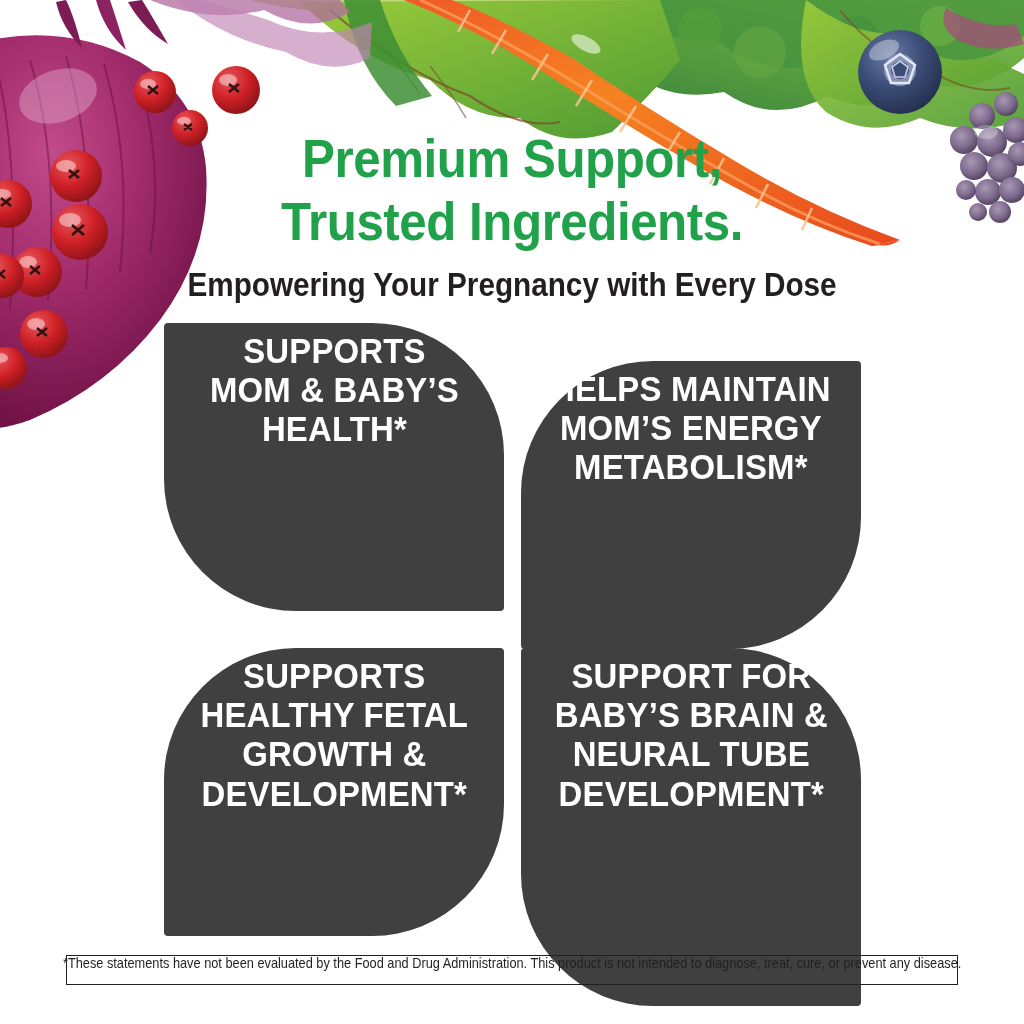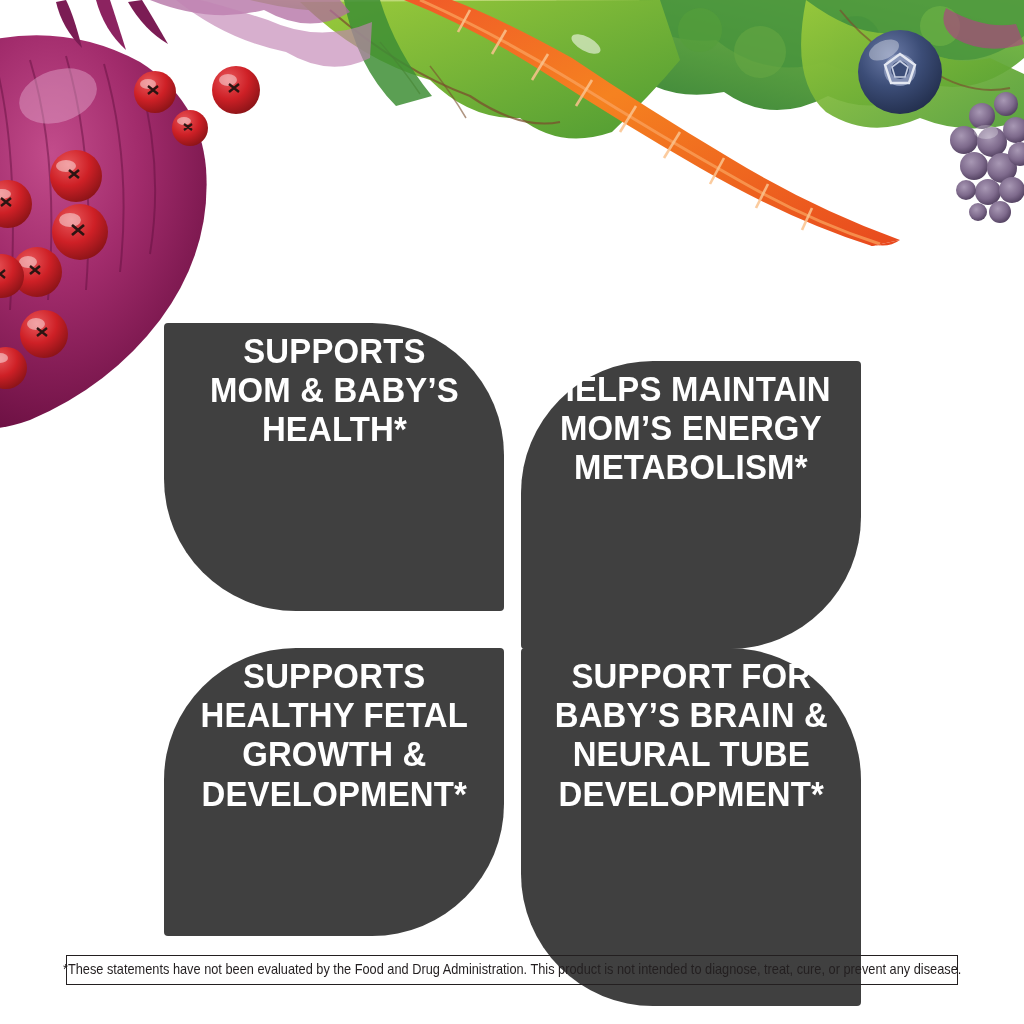--- a/index.html
+++ b/index.html
@@ -123,21 +123,20 @@
   
   .disclaimer {
     position: absolute;
     left: 66px;
     top: 955px;
     width: 892px;
     height: 30px;
     border: 1.5px solid #231F20;
     box-sizing: border-box;
     display: flex;
-    align-items: center;
     justify-content: center;
   }
   .disclaimer-text {
     color: #231F20;
     font-family: "Liberation Sans Narrow", "Liberation Sans", sans-serif;
     font-weight: normal;
     font-size: 14.2px;
     line-height: 1.1;
     text-align: center;
     transform: scaleX(0.9);
@@ -333,20 +332,27 @@
         </g>
         <ellipse cx="986" cy="132" rx="12" ry="7" fill="#FFFFFF" opacity="0.28"></ellipse>
       </g>
 
       <g>
         <path d="M946 8 Q984 30 1016 24 L1024 44 Q986 56 954 38 Q938 24 946 8 Z" fill="#A9497E" opacity="0.7"></path>
       </g>
     </svg>
   </div>
 
+  <div class="headline-block">
+    <h1 class="headline">
+      <span>Premium Support,</span>
+      <span class="l2">Trusted Ingredients.</span>
+    </h1>
+    <p class="subheadline">Empowering Your Pregnancy with Every Dose</p>
+  </div>
 
   <div class="petal-grid">
     <div class="petal tl">
       <span class="petal-text">SUPPORTS
 MOM &amp; BABY’S
 HEALTH*</span>
     </div>
     <div class="petal tr">
       <span class="petal-text">HELPS MAINTAIN
 MOM’S ENERGY

